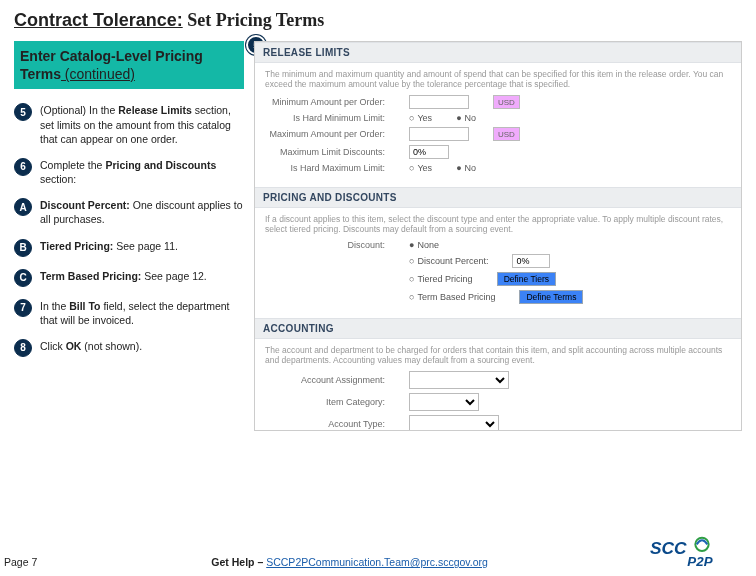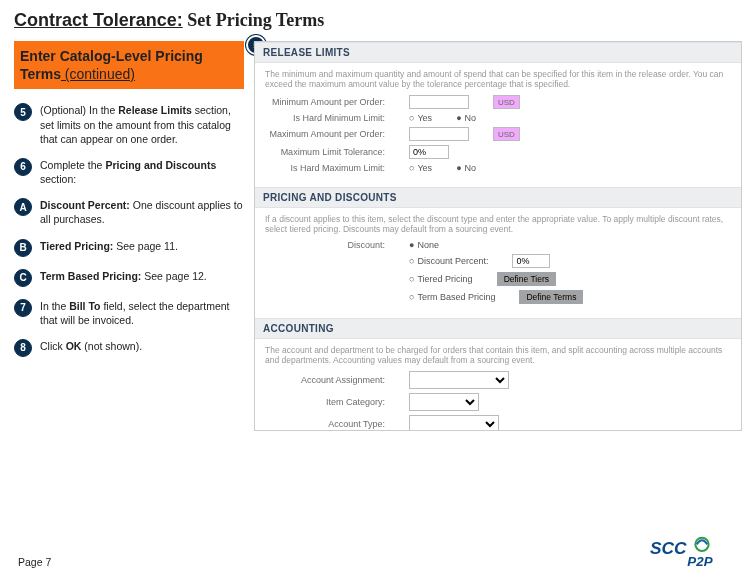--- a/index.html
+++ b/index.html
@@ -17,21 +17,21 @@
   .title .rest { font-weight: 700; text-decoration: none; font-family: Liberation Serif, serif; }
 
   .main { display: flex; gap: 10px; }
   .left { width: 230px; }
   .right { flex: 1; position: relative; }
 
   .subhead {
     font-size: 14px; font-weight: 700;
     margin-bottom: 14px;
     line-height: 1.3;
-    background: #f97316;
+    background: #14b8a6;
     padding: 6px 6px;
   }
   .subhead .cont { font-weight: 400; text-decoration: underline; }
 
   .steps .row { display: flex; gap: 8px; margin-bottom: 12px; align-items: flex-start; }
   .bullet {
     width: 18px; height: 18px; border-radius: 50%;
     background: #0b2d4e; color: #fff; font-size: 10px; font-weight: 700;
     display: flex; align-items: center; justify-content: center; flex: none;
     border: 1px solid #0b2d4e;
@@ -67,36 +67,36 @@
     padding-left:3px;
   }
   .unit {
     border:1px solid #bbb; height:14px; font-size:8px; background:#f0abfc;
     display:inline-flex; align-items:center; padding:0 4px;
   }
   .radio { color:#555; display:inline-flex; align-items:center; gap:3px; }
   .tiny { color:#999; font-size:8.5px; }
   .link { color:#2b6cb0; text-decoration:underline; }
   .btn2 {
-    border:1px solid #9aa6b2; background:#a3a3a3; padding:1px 6px; font-size:8.5px;text-align:right;
+    border:1px solid #9aa6b2; background:#3b82f6; padding:1px 6px; font-size:8.5px;text-align:right;
   }
   select.inp { padding:8px 2px; }
 
   
   .ov {
     position: absolute;
     width: 20px; height: 20px; border-radius: 50%;
     background:#0b2d4e; color:#fff; font-weight:700; font-size:10px;
     display:flex; align-items:center; justify-content:center;
     border:2px solid #fff; box-shadow:0 0 0 1px #0b2d4e;
   }
   .ov.sm { width:18px; height:18px; font-size:9px; }
 
   .footer {
-    position: absolute; bottom: 8px; left: 18px; right: 14px;
+    position: absolute; bottom: 8px; left: 4px; right: 14px;
     display:flex; align-items:center; justify-content:space-between;
     font-size:10.5px;
   }
   .help { text-align:center; flex:1; }
   .help a { color:#1a5dab; text-decoration:underline; }
 
   .logo { position:absolute; right:26px; bottom:4px; width:80px; height:42px; }
   .logo svg { width:80px; height:42px; }
 </style>
 </head>
@@ -166,21 +166,21 @@
           <span class="lbl">Is Hard Minimum Limit:</span>
           <span class="radio">○ <span>Yes</span></span>
           <span class="radio">● <span>No</span></span>
         </div>
         <div class="form-row">
           <span class="lbl">Maximum Amount per Order:</span>
           <input class="inp" style="">
           <span class="unit">USD</span>
         </div>
         <div class="form-row">
-          <span class="lbl">Maximum Limit Tolerance:</span>
+          <span class="lbl">Maximum Limit Discounts:</span>
           <input class="inp" style="width: 40px;" value="0%">
         </div>
         <div class="form-row">
           <span class="lbl">Is Hard Maximum Limit:</span>
           <span class="radio">○ <span>Yes</span></span>
           <span class="radio">● <span>No</span></span>
         </div>
       </div>
 
       <div class="sec-hdr">PRICING AND DISCOUNTS</div>
@@ -226,20 +226,23 @@
           <span class="lbl">Bill To:</span>
           <select class="inp" style="width:110px"><option>(none selected)</option></select>
         </div>
       </div>
     </div>
   </div>
 </div>
 
 <div class="footer">
   <span>Page 7</span>
+  <span class="help">
+    <b>Get Help – </b><a href="#" class="link">SCCP2PCommunication.Team@prc.sccgov.org</a>
+  </span>
   <span style="width:80px"></span>
 </div>
 
 <div class="logo">
   <svg viewBox="0 0 120 60">
     <text x="0" y="34" font-family="Arial" font-weight="900" font-size="26" fill="#0b4a8a" font-style="italic">SCC</text>
     <circle cx="78" cy="20" r="10" fill="none" stroke="#2f9e44" stroke-width="3"></circle>
     <path d="M70 20 Q78 8 86 20" fill="none" stroke="#1e66b3" stroke-width="3"></path>
     <text x="56" y="52" font-family="Arial" font-weight="900" font-size="20" fill="#0b4a8a" font-style="italic">P2P</text>
   </svg>

